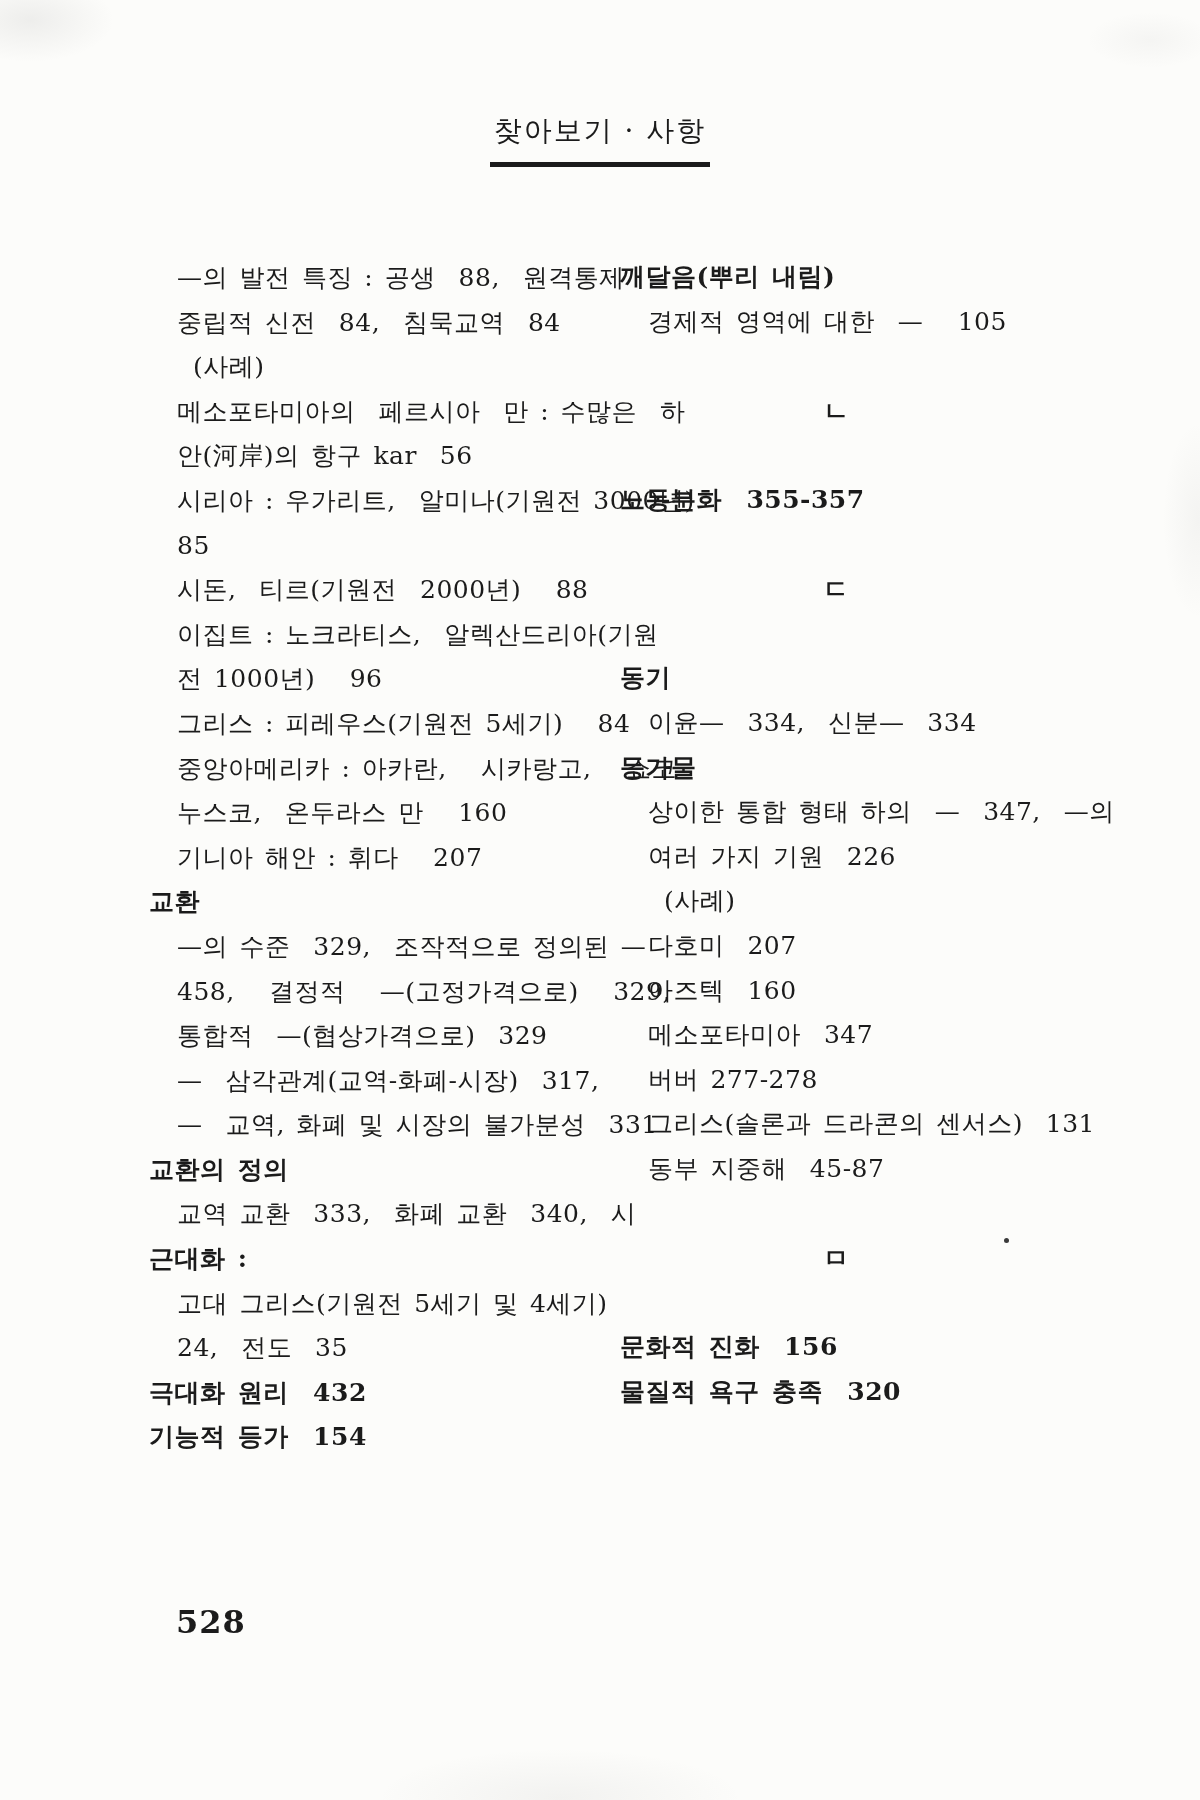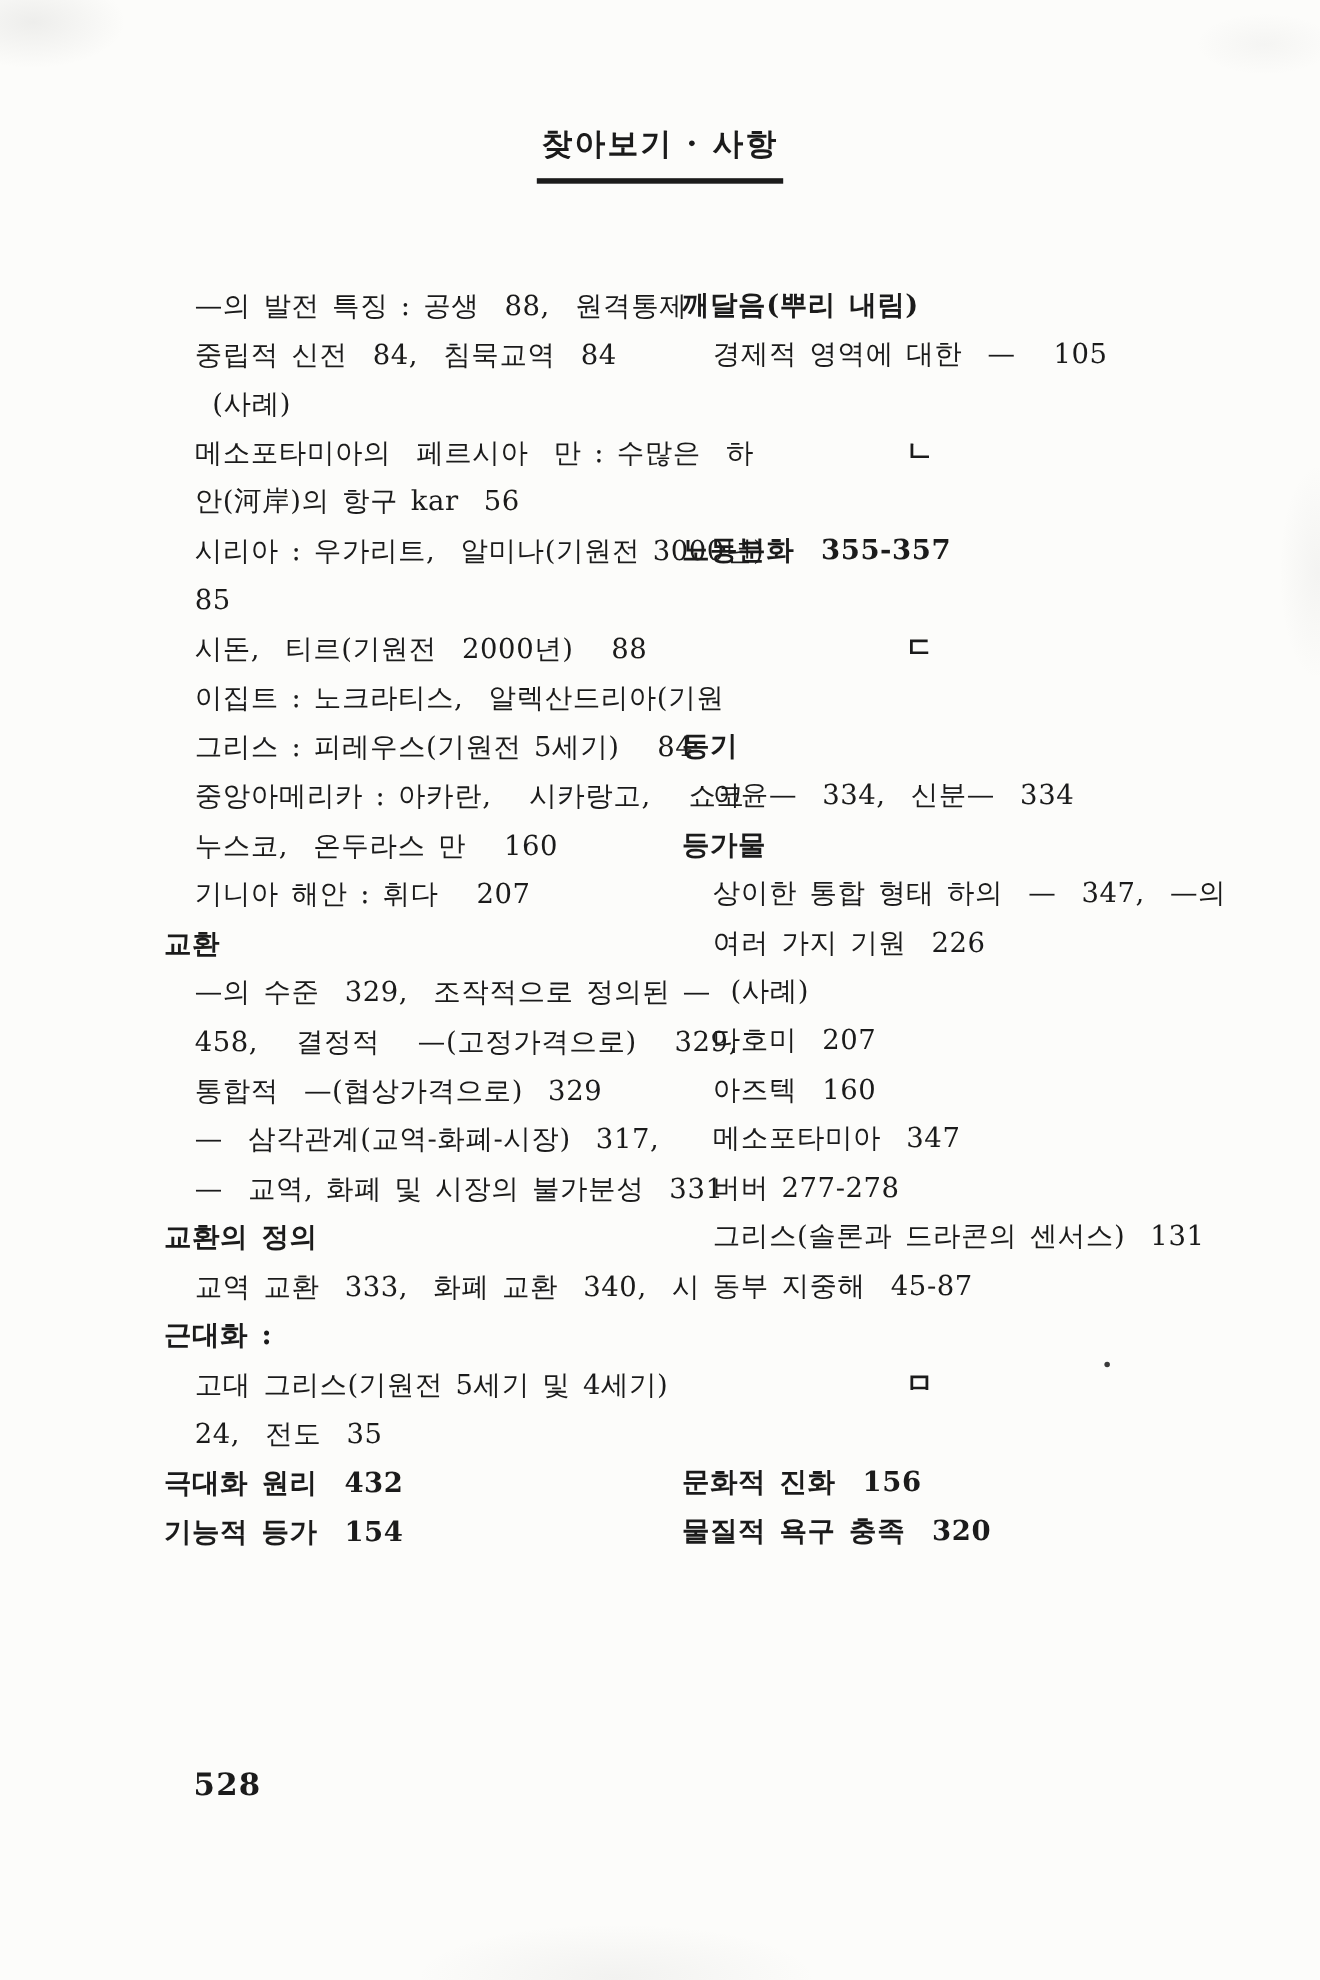--- a/index.html
+++ b/index.html
@@ -16,21 +16,21 @@
     color: var(--ink, #1b1b1b);
     font-family:"DejaVu Serif","Liberation Serif",serif;
     overflow:hidden;
   }
   .title-wrap {
     position:absolute; top:112px; left:0; width:100%;
     text-align:center;
   }
   .title-text {
     display:inline-block;
-    font-size:28px; font-weight:bold;
+    font-size:28px; font-weight:normal;
     letter-spacing:2px;
     padding:0 4px 12px 4px;
     border-bottom:5px solid var(--ink, #1b1b1b);
   }
   .col { position:absolute; }
   .col-left  { left:149px; top:256px; width:445px; }
   .col-right { left:620px; top:255px; width:432px; }
   .line {
     height:44.6px; line-height:44.6px;
     font-size:25px;
@@ -39,21 +39,21 @@
     letter-spacing:0.5px;
   }
   .line.heading { font-weight:bold; padding-left:0; }
   .line.entry   { padding-left:28px; }
   .line.sub     { padding-left:44px; }
   .line.divider { font-weight:bold; text-align:center; font-size:26px; letter-spacing:0; }
   .line.spacer  { }
   .page-number {
     position:absolute; left:176px; top:1600px;
     height:45px; line-height:45px;
-    font-size:28px; font-weight:bold; letter-spacing:1px;
+    font-size:32px; font-weight:bold; letter-spacing:1px;
   }
   .stray-dot {
     position:absolute; left:1004px; top:1238px;
     width:5px; height:5px; border-radius:50%;
     background:#3a3a3a;
   }
 </style>
 </head>
 <body>
 
@@ -68,20 +68,21 @@
   <div class="col col-left" id="col-left">
       <div class="line entry">—의 발전 특징 : 공생  88,  원격통제</div>
       <div class="line entry">중립적 신전  84,  침묵교역  84</div>
       <div class="line sub">(사례)</div>
       <div class="line entry">메소포타미아의  페르시아  만 : 수많은  하</div>
       <div class="line entry">안(河岸)의 항구 kar  56</div>
       <div class="line entry">시리아 : 우가리트,  알미나(기원전 3000년)</div>
       <div class="line entry">85</div>
       <div class="line entry">시돈,  티르(기원전  2000년)   88</div>
       <div class="line entry">이집트 : 노크라티스,  알렉산드리아(기원</div>
+      <div class="line entry">전 1000년)   96</div>
       <div class="line entry">그리스 : 피레우스(기원전 5세기)   84</div>
       <div class="line entry">중앙아메리카 : 아카란,   시카랑고,   쇼코</div>
       <div class="line entry">누스코,  온두라스 만   160</div>
       <div class="line entry">기니아 해안 : 휘다   207</div>
       <div class="line heading">교환</div>
       <div class="line entry">—의 수준  329,  조작적으로 정의된 —</div>
       <div class="line entry">458,   결정적   —(고정가격으로)   329,</div>
       <div class="line entry">통합적  —(협상가격으로)  329</div>
       <div class="line entry">—  삼각관계(교역-화폐-시장)  317,</div>
       <div class="line entry">—  교역, 화폐 및 시장의 불가분성  331</div>

